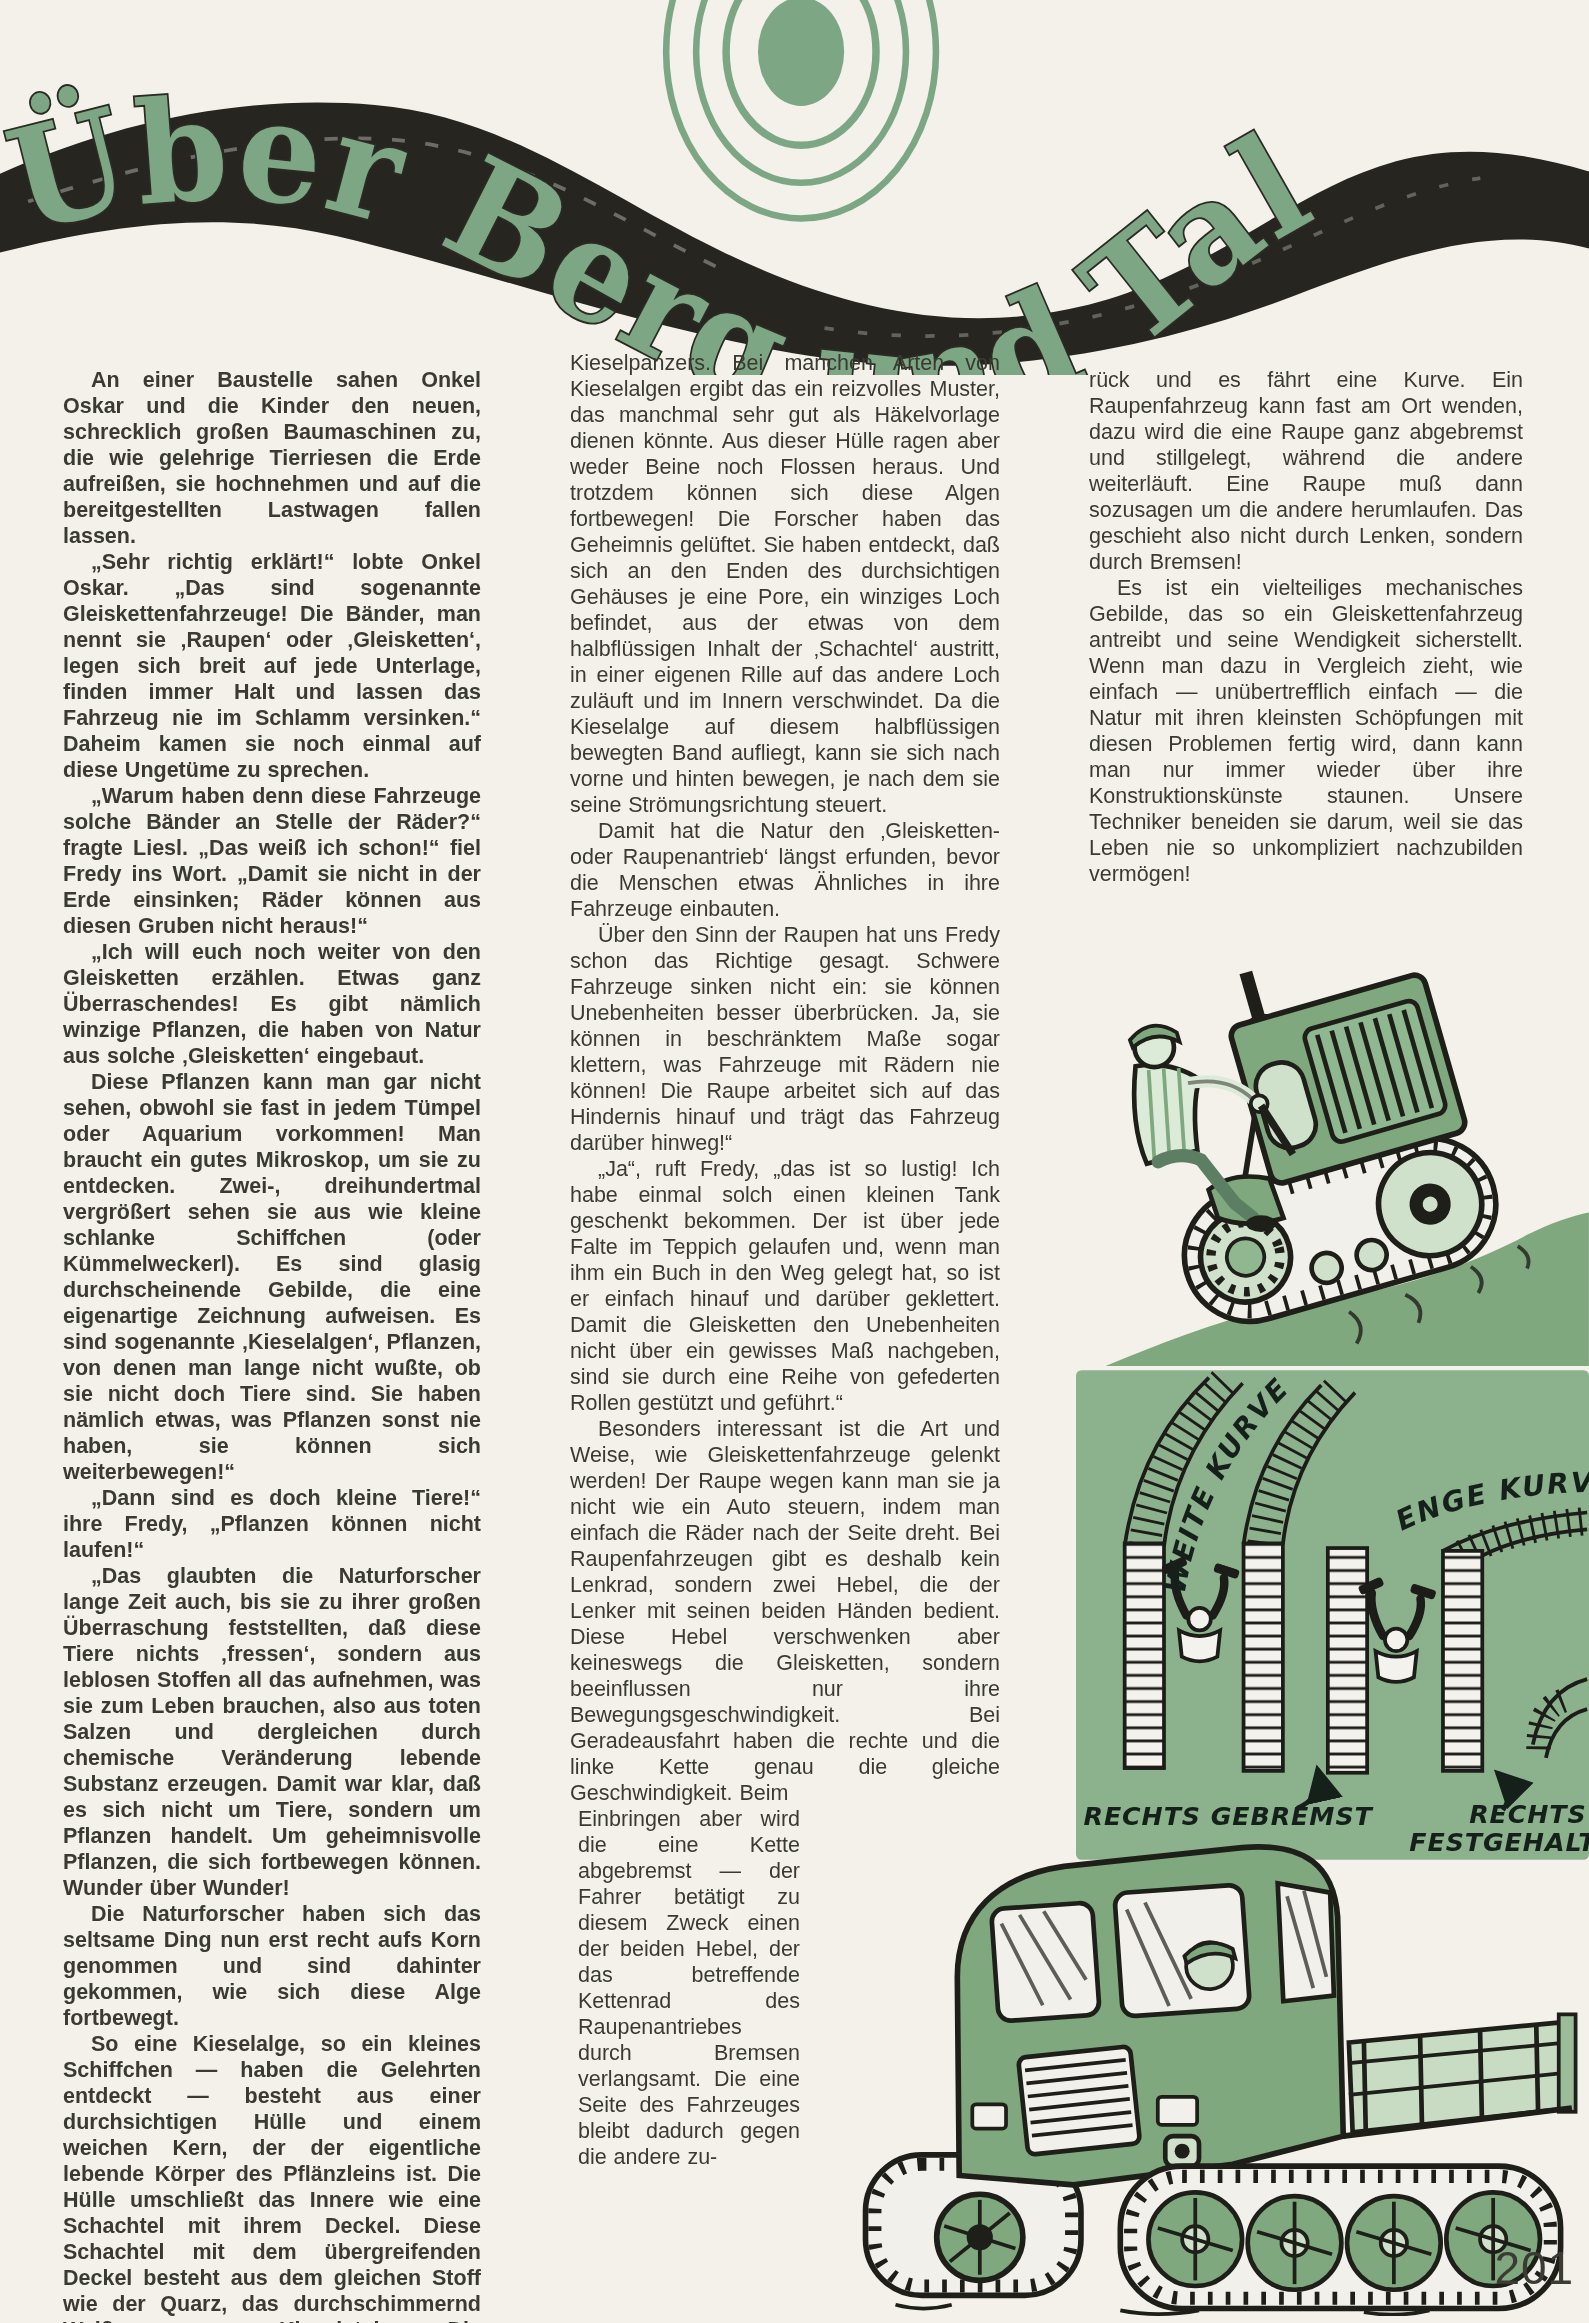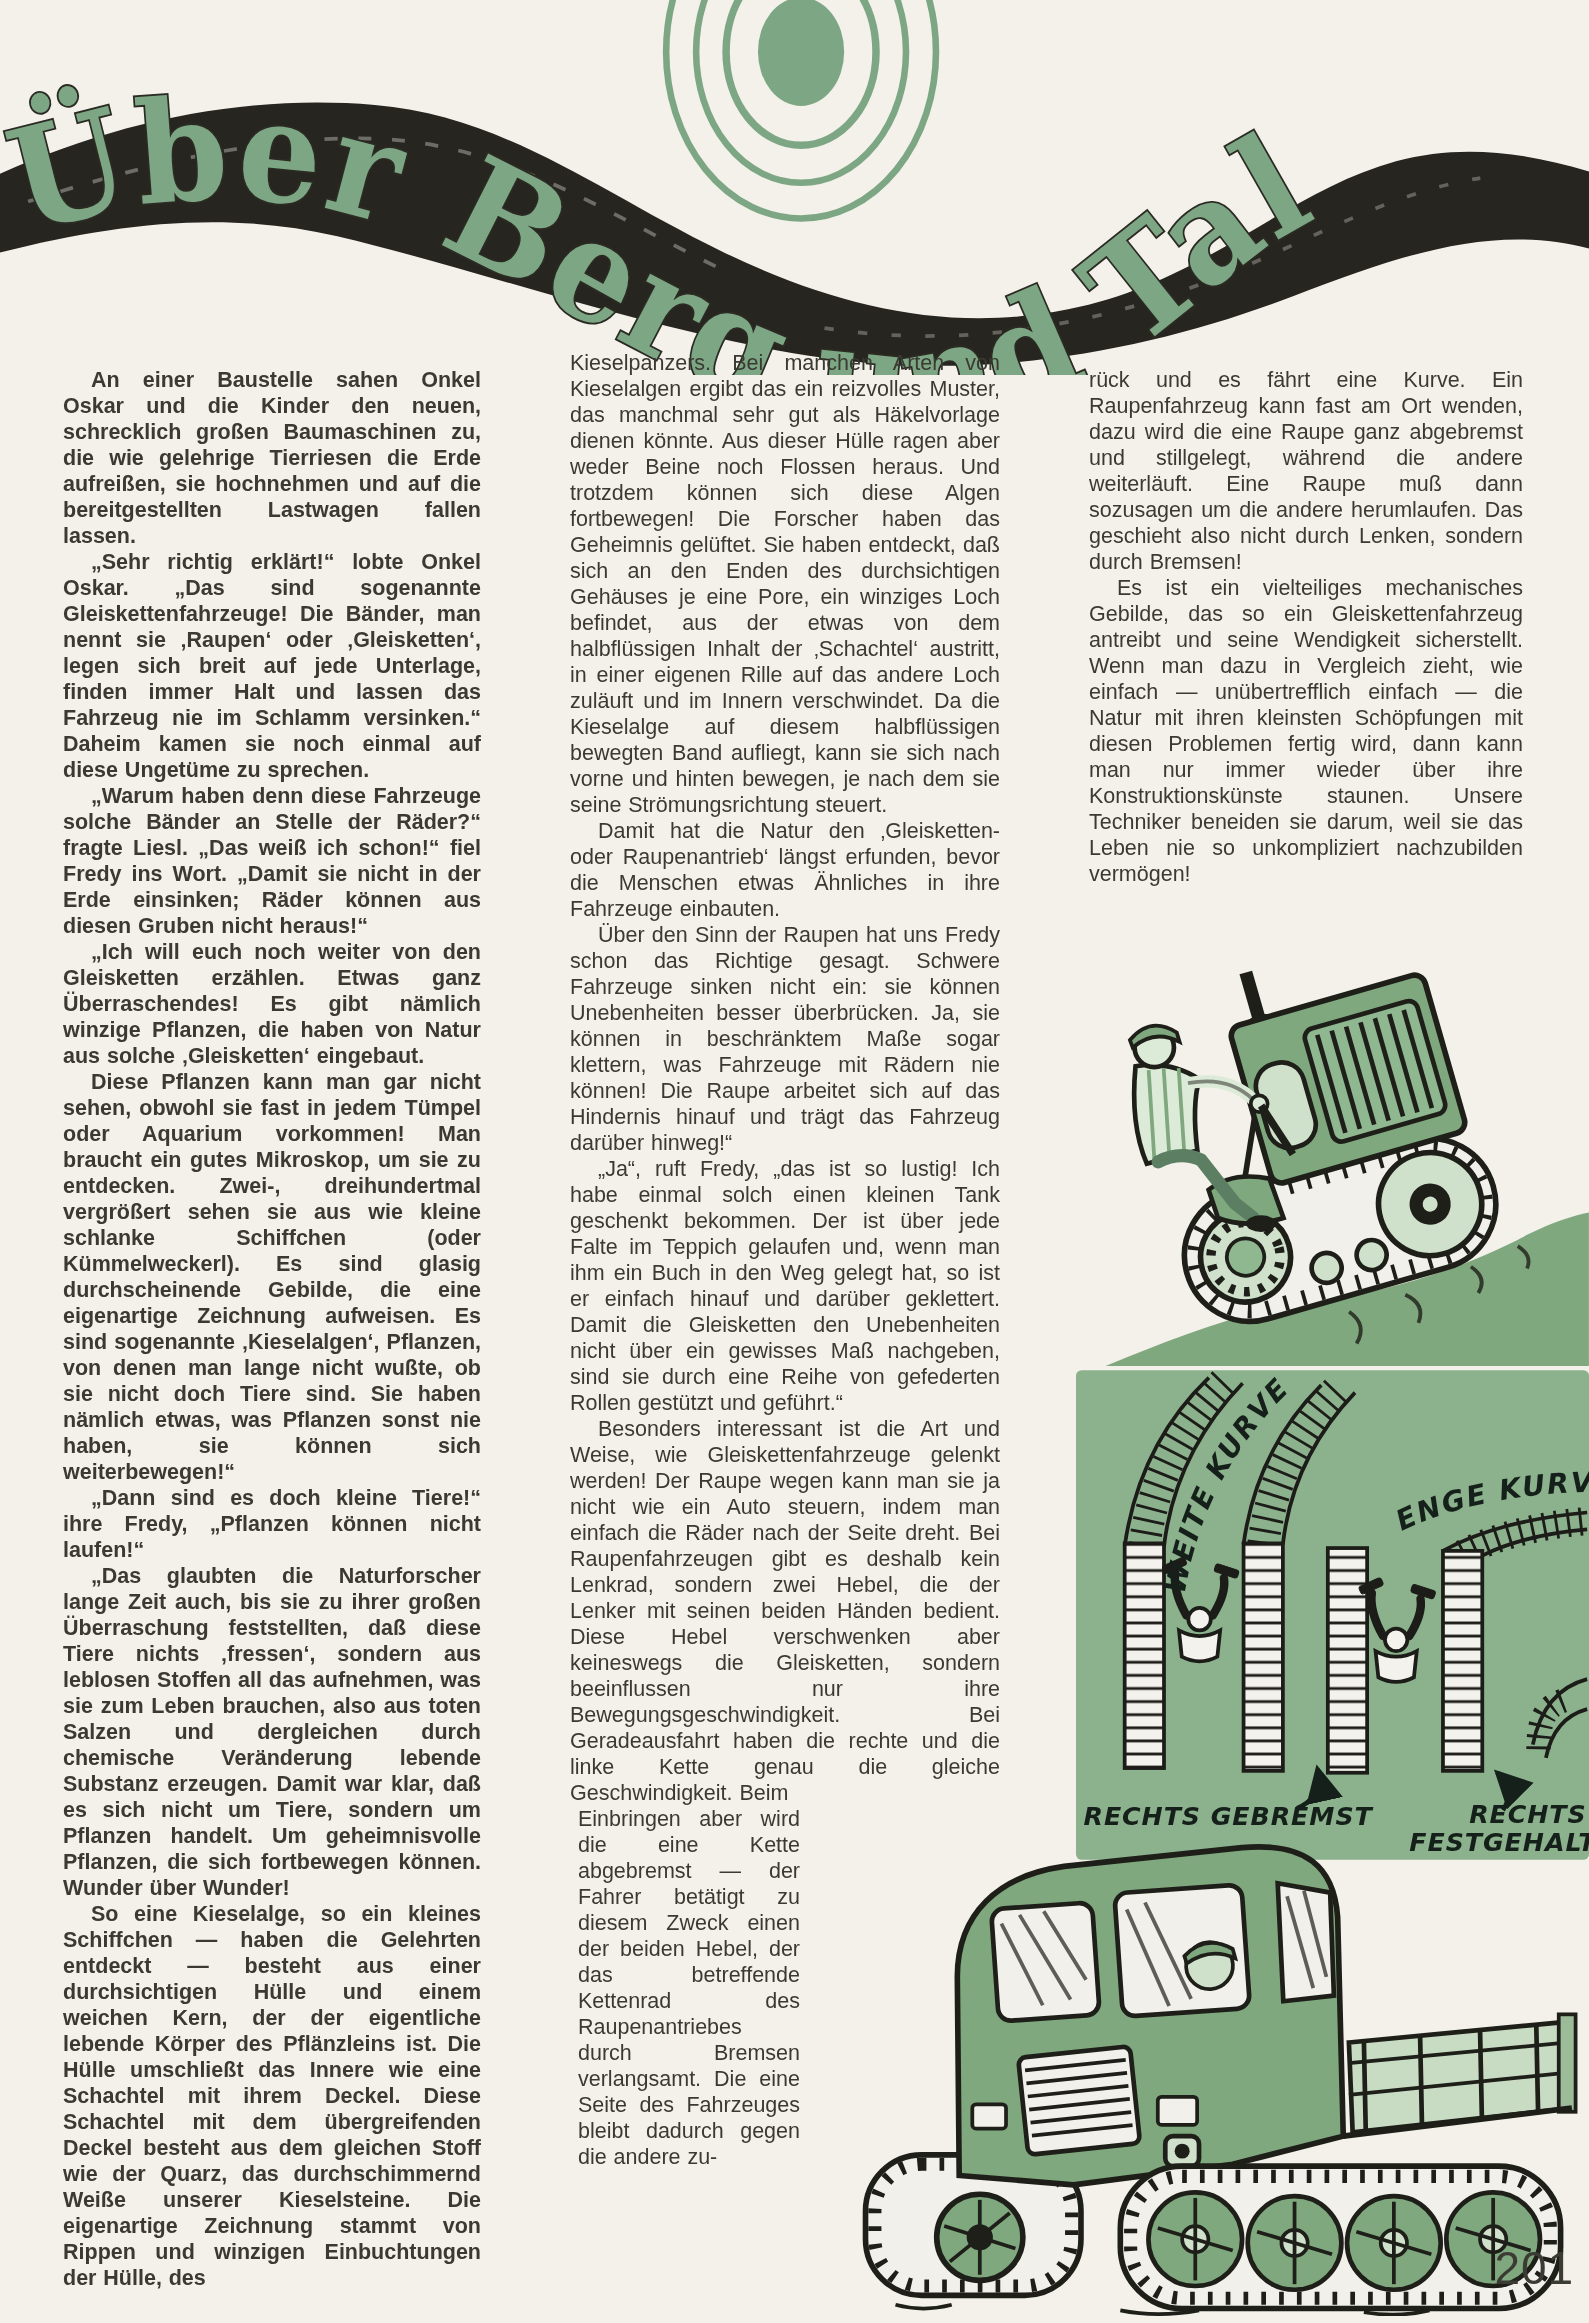--- a/index.html
+++ b/index.html
@@ -67,20 +67,21 @@
 
   <main>
     <section class="col" id="col1">
         <p>An einer Baustelle sahen Onkel Oskar und die Kinder den neuen, schrecklich großen Baumaschinen zu, die wie gelehrige Tierriesen die Erde aufreißen, sie hochnehmen und auf die bereitgestellten Lastwagen fallen lassen.</p>
         <p>„Sehr richtig erklärt!“ lobte Onkel Oskar. „Das sind sogenannte Gleiskettenfahrzeuge! Die Bänder, man nennt sie ‚Raupen‘ oder ‚Gleisketten‘, legen sich breit auf jede Unterlage, finden immer Halt und lassen das Fahrzeug nie im Schlamm versinken.“ Daheim kamen sie noch einmal auf diese Ungetüme zu sprechen.</p>
         <p>„Warum haben denn diese Fahrzeuge solche Bänder an Stelle der Räder?“ fragte Liesl. „Das weiß ich schon!“ fiel Fredy ins Wort. „Damit sie nicht in der Erde einsinken; Räder können aus diesen Gruben nicht heraus!“</p>
         <p>„Ich will euch noch weiter von den Gleisketten erzählen. Etwas ganz Überraschendes! Es gibt nämlich winzige Pflanzen, die haben von Natur aus solche ‚Gleisketten‘ eingebaut.</p>
         <p>Diese Pflanzen kann man gar nicht sehen, obwohl sie fast in jedem Tümpel oder Aquarium vorkommen! Man braucht ein gutes Mikroskop, um sie zu entdecken. Zwei-, dreihundertmal vergrößert sehen sie aus wie kleine schlanke Schiffchen (oder Kümmelweckerl). Es sind glasig durchscheinende Gebilde, die eine eigenartige Zeichnung aufweisen. Es sind sogenannte ‚Kieselalgen‘, Pflanzen, von denen man lange nicht wußte, ob sie nicht doch Tiere sind. Sie haben nämlich etwas, was Pflanzen sonst nie haben, sie können sich weiterbewegen!“</p>
         <p>„Dann sind es doch kleine Tiere!“ ihre Fredy, „Pflanzen können nicht laufen!“</p>
         <p>„Das glaubten die Naturforscher lange Zeit auch, bis sie zu ihrer großen Überraschung feststellten, daß diese Tiere nichts ‚fressen‘, sondern aus leblosen Stoffen all das aufnehmen, was sie zum Leben brauchen, also aus toten Salzen und dergleichen durch chemische Veränderung lebende Substanz erzeugen. Damit war klar, daß es sich nicht um Tiere, sondern um Pflanzen handelt. Um geheimnisvolle Pflanzen, die sich fortbewegen können. Wunder über Wunder!</p>
+        <p>Die Naturforscher haben sich das seltsame Ding nun erst recht aufs Korn genommen und sind dahinter gekommen, wie sich diese Alge fortbewegt.</p>
         <p>So eine Kieselalge, so ein kleines Schiffchen — haben die Gelehrten entdeckt — besteht aus einer durchsichtigen Hülle und einem weichen Kern, der der eigentliche lebende Körper des Pflänzleins ist. Die Hülle umschließt das Innere wie eine Schachtel mit ihrem Deckel. Diese Schachtel mit dem übergreifenden Deckel besteht aus dem gleichen Stoff wie der Quarz, das durchschimmernd Weiße unserer Kieselsteine. Die eigenartige Zeichnung stammt von Rippen und winzigen Einbuchtungen der Hülle, des</p>
       </section>
 
     <section class="col" id="col2">
       <div>
           <p class="no-indent">Kieselpanzers. Bei manchen Arten von Kieselalgen ergibt das ein reizvolles Muster, das manchmal sehr gut als Häkelvorlage dienen könnte. Aus dieser Hülle ragen aber weder Beine noch Flossen heraus. Und trotzdem können sich diese Algen fortbewegen! Die Forscher haben das Geheimnis gelüftet. Sie haben entdeckt, daß sich an den Enden des durchsichtigen Gehäuses je eine Pore, ein winziges Loch befindet, aus der etwas von dem halbflüssigen Inhalt der ‚Schachtel‘ austritt, in einer eigenen Rille auf das andere Loch zuläuft und im Innern verschwindet. Da die Kieselalge auf diesem halbflüssigen bewegten Band aufliegt, kann sie sich nach vorne und hinten bewegen, je nach dem sie seine Strömungsrichtung steuert.</p>
           <p>Damit hat die Natur den ‚Gleisketten- oder Raupenantrieb‘ längst erfunden, bevor die Menschen etwas Ähnliches in ihre Fahrzeuge einbauten.</p>
           <p>Über den Sinn der Raupen hat uns Fredy schon das Richtige gesagt. Schwere Fahrzeuge sinken nicht ein: sie können Unebenheiten besser überbrücken. Ja, sie können in beschränktem Maße sogar klettern, was Fahrzeuge mit Rädern nie können! Die Raupe arbeitet sich auf das Hindernis hinauf und trägt das Fahrzeug darüber hinweg!“</p>
           <p>„Ja“, ruft Fredy, „das ist so lustig! Ich habe einmal solch einen kleinen Tank geschenkt bekommen. Der ist über jede Falte im Teppich gelaufen und, wenn man ihm ein Buch in den Weg gelegt hat, so ist er einfach hinauf und darüber geklettert. Damit die Gleisketten den Unebenheiten nicht über ein gewisses Maß nachgeben, sind sie durch eine Reihe von gefederten Rollen gestützt und geführt.“</p>
           <p>Besonders interessant ist die Art und Weise, wie Gleiskettenfahrzeuge gelenkt werden! Der Raupe wegen kann man sie ja nicht wie ein Auto steuern, indem man einfach die Räder nach der Seite dreht. Bei Raupenfahrzeugen gibt es deshalb kein Lenkrad, sondern zwei Hebel, die der Lenker mit seinen beiden Händen bedient. Diese Hebel verschwenken aber keineswegs die Gleisketten, sondern beeinflussen nur ihre Bewegungsgeschwindigkeit. Bei Geradeausfahrt haben die rechte und die linke Kette genau die gleiche Geschwindigkeit. Beim</p>

